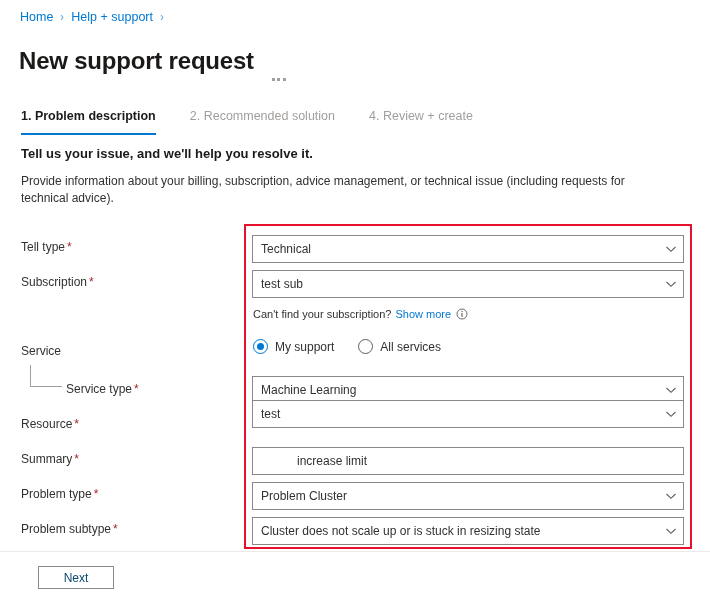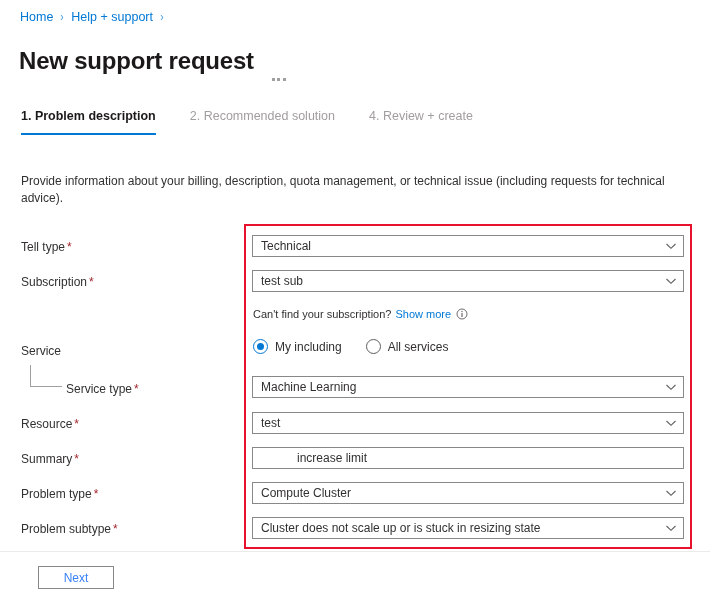--- a/index.html
+++ b/index.html
@@ -72,21 +72,21 @@
 
   
   .form { position: absolute; left: 0; top: 0; width: 710px; }
   .field-label {
     position: absolute; font-size: 12px; color: #323130; line-height: 16px;
     white-space: nowrap;
   }
   .req { color: #a4262c; margin-left: 2px; }
 
   .ctl {
-    position: absolute; left: 252px; width: 432px; height: 22px;
+    position: absolute; left: 252px; width: 432px; height: 28px;
     border: 1px solid #8a8886; background: #fff;
     display: flex; align-items: center;
     font-size: 12px; color: #323130;
     padding: 0 6px;
   }
   .ctl .val { flex: 1 1 auto; overflow: hidden; white-space: nowrap; text-overflow: ellipsis; }
   .ctl.select { cursor: pointer; }
   .ctl.select .val { padding-left: 2px; }
   .chev {
     flex: 0 0 auto; width: 12px; height: 12px; margin-left: 6px;
@@ -140,21 +140,21 @@
   
   .divider {
     position: absolute; left: 0; top: 551px; width: 710px;
     border-top: 1px solid #edebe9;
   }
   .next-btn {
     position: absolute; left: 38px; top: 566px;
     width: 76px; height: 23px;
     border: 1px solid #8a8886; background: #fff;
     font-family: "Liberation Sans", sans-serif;
-    font-size: 12px; color: #3b82f6;
+    font-size: 12px; color: #0c4a6e;
     cursor: pointer; display: flex; align-items: center; justify-content: center;
   }
 </style>
 </head>
 <body>
 
 <div class="page">
 
   <nav class="breadcrumb">
     <a class="crumb-link" href="#">Home</a>
@@ -171,21 +171,22 @@
         <i></i>
     </span>
   </div>
 
   <div class="tabs">
     <div class="tab active">1. Problem description</div>
     <div class="tab">2. Recommended solution</div>
     <div class="tab">4. Review + create</div>
   </div>
 
-  <div class="intro-body">Provide information about your billing, description, quota management, or technical issue (including requests for technical advice).</div>
+  <div class="intro-head">Tell us your issue, and we'll help you resolve it.</div>
+  <div class="intro-body">Provide information about your billing, subscription, advice management, or technical issue (including requests for technical advice).</div>
 
   <div class="form">
 
     <div class="field-label" style="left:21px; top:239px;">
       <span>Tell type</span><span class="req">*</span>
     </div>
     <div class="ctl select" style="top:235px;">
       <span class="val">Technical</span>
       <span class="chev">
         <svg width="12" height="12" viewBox="0 0 12 12">
@@ -214,21 +215,21 @@
           <circle cx="6" cy="6" r="5" fill="none" stroke="#605e5c" stroke-width="0.9"></circle>
           <circle cx="6" cy="3.5" r="0.65" fill="#605e5c"></circle>
           <rect x="5.45" y="5" width="1.1" height="4" fill="#605e5c"></rect>
         </svg>
       </span>
     </div>
 
     <div class="radio-row">
       <label class="radio checked">
         <span class="dot"></span>
-        <span class="rlabel">My including</span>
+        <span class="rlabel">My support</span>
       </label>
       <label class="radio">
         <span class="dot"></span>
         <span class="rlabel">All services</span>
       </label>
     </div>
 
     <div class="field-label" style="left:21px; top:343px;">
       <span>Service</span>
     </div>
@@ -242,41 +243,41 @@
       <span class="chev">
         <svg width="12" height="12" viewBox="0 0 12 12">
             <path d="M1.5 4 L6 8.3 L10.5 4" fill="none" stroke="#605e5c" stroke-width="1.1"></path>
           </svg>
       </span>
     </div>
 
     <div class="field-label" style="left:21px; top:416px;">
       <span>Resource</span><span class="req">*</span>
     </div>
-    <div class="ctl select" style="top:412px;justify-content:flex-end;">
+    <div class="ctl select" style="top:400px;justify-content:flex-end;">
       <span class="val">test</span>
       <span class="chev">
         <svg width="12" height="12" viewBox="0 0 12 12">
             <path d="M1.5 4 L6 8.3 L10.5 4" fill="none" stroke="#605e5c" stroke-width="1.1"></path>
           </svg>
       </span>
     </div>
 
     <div class="field-label" style="left:21px; top:451px;">
       <span>Summary</span><span class="req">*</span>
     </div>
     <div class="ctl" style="top:447px;padding-left:43px;">
       <input class="val" type="text" value="increase limit" style="">
     </div>
 
     <div class="field-label" style="left:21px; top:486px;">
       <span>Problem type</span><span class="req">*</span>
     </div>
     <div class="ctl select" style="top:482px;">
-      <span class="val">Compute Cluster</span>
+      <span class="val">Problem Cluster</span>
       <span class="chev">
         <svg width="12" height="12" viewBox="0 0 12 12">
             <path d="M1.5 4 L6 8.3 L10.5 4" fill="none" stroke="#605e5c" stroke-width="1.1"></path>
           </svg>
       </span>
     </div>
 
     <div class="field-label" style="left:21px; top:521px;">
       <span>Problem subtype</span><span class="req">*</span>
     </div>

